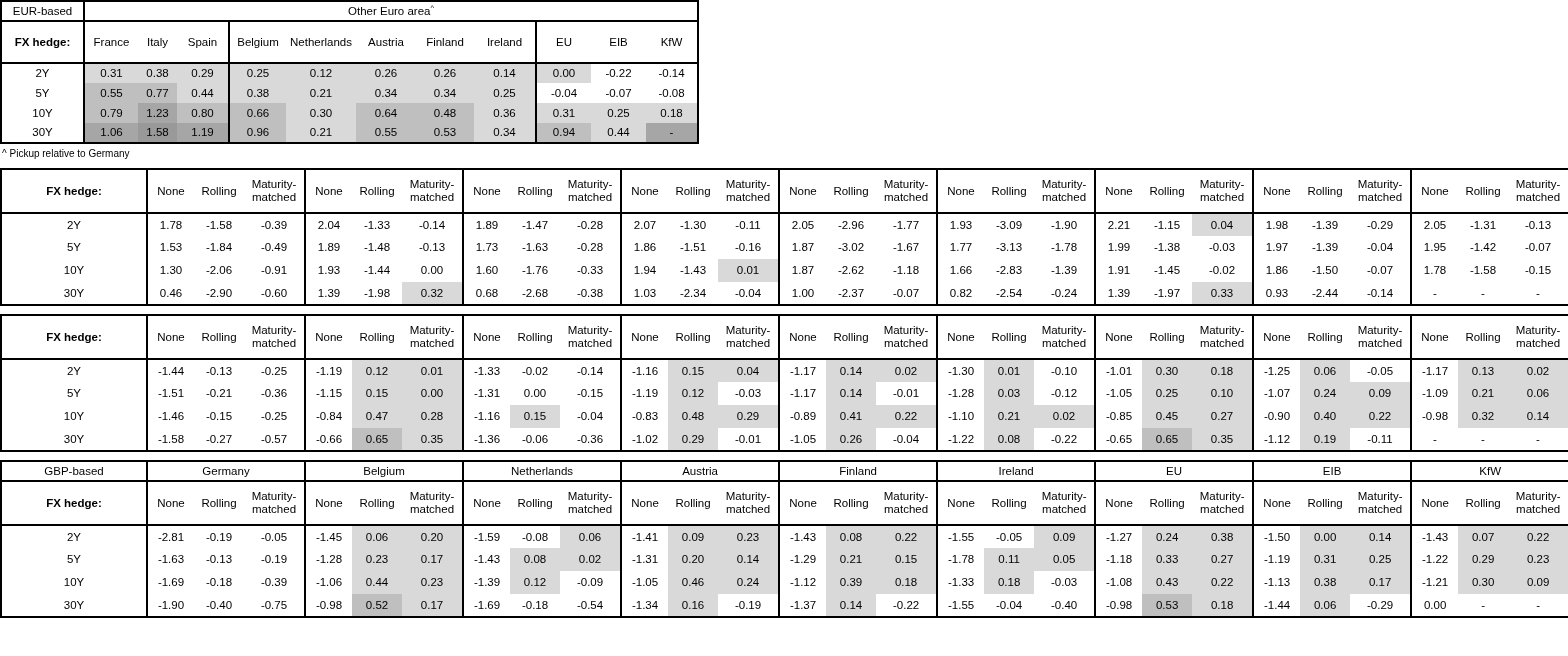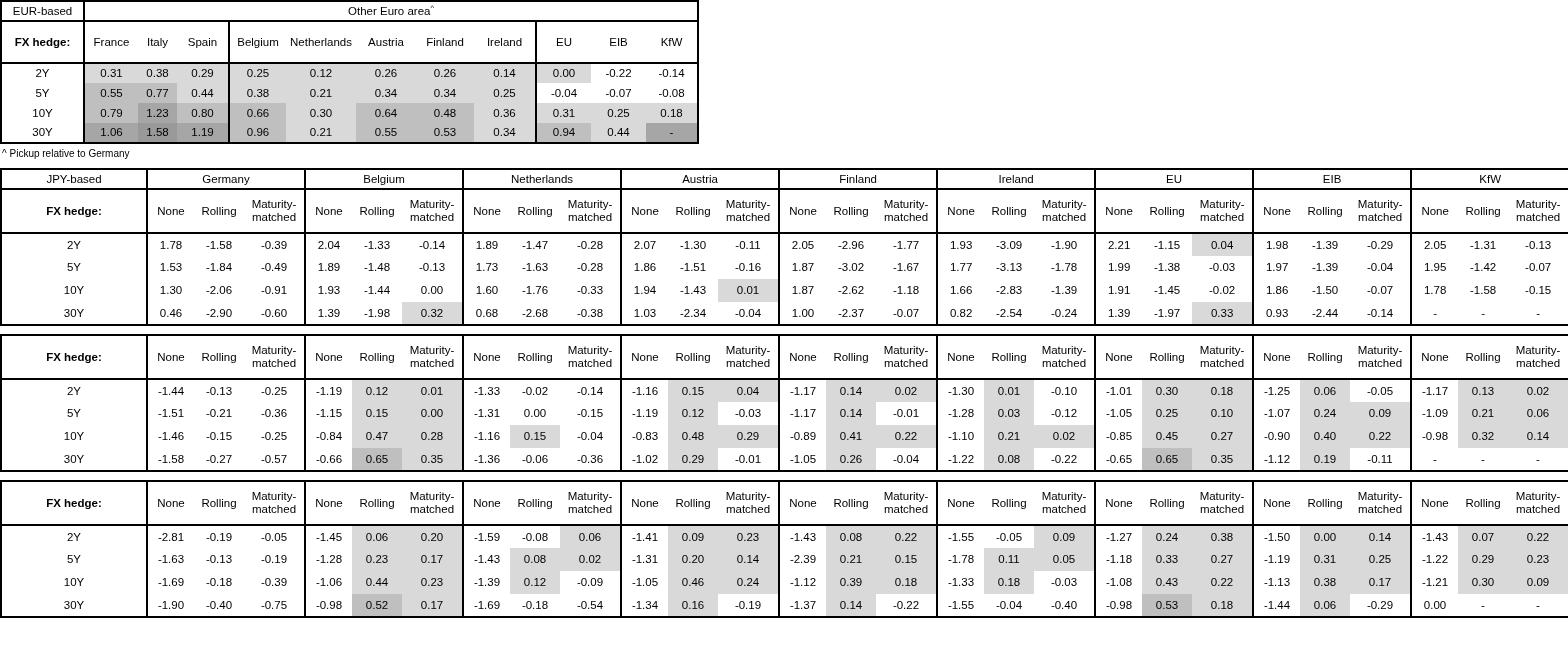--- a/index.html
+++ b/index.html
@@ -166,32 +166,20 @@
         <col style="width: 50px;">
         <col style="width: 61px;">
         <col style="width: 47px;">
         <col style="width: 50px;">
         <col style="width: 61px;">
         <col style="width: 47px;">
         <col style="width: 50px;">
         <col style="width: 61px;">
       </colgroup>
       <tbody>
-        <tr class="hdr1">
-          <td class="corner b-r b-b">JPY-based</td>
-          <td class="b-b" colspan="3">Germany</td>
-          <td class="b-b b-l" colspan="3">Belgium</td>
-          <td class="b-b b-l" colspan="3">Netherlands</td>
-          <td class="b-b b-l" colspan="3">Austria</td>
-          <td class="b-b b-l" colspan="3">Finland</td>
-          <td class="b-b b-l" colspan="3">Ireland</td>
-          <td class="b-b b-l" colspan="3">EU</td>
-          <td class="b-b b-l" colspan="3">EIB</td>
-          <td class="b-b b-l" colspan="3">KfW</td>
-        </tr>
         <tr class="hdr2">
           <td class="fxlabel b-r b-b">FX hedge:</td>
           <td class="b-b">None</td>
           <td class="b-b">Rolling</td>
           <td class="b-b">Maturity-matched</td>
           <td class="b-b b-l">None</td>
           <td class="b-b">Rolling</td>
           <td class="b-b">Maturity-matched</td>
           <td class="b-b b-l">None</td>
           <td class="b-b">Rolling</td>
@@ -546,20 +534,32 @@
         <col style="width: 50px;">
         <col style="width: 61px;">
         <col style="width: 47px;">
         <col style="width: 50px;">
         <col style="width: 61px;">
         <col style="width: 47px;">
         <col style="width: 50px;">
         <col style="width: 61px;">
       </colgroup>
       <tbody>
+        <tr class="hdr1">
+          <td class="corner b-r b-b">GBP-based</td>
+          <td class="b-b" colspan="3">Germany</td>
+          <td class="b-b b-l" colspan="3">Belgium</td>
+          <td class="b-b b-l" colspan="3">Netherlands</td>
+          <td class="b-b b-l" colspan="3">Austria</td>
+          <td class="b-b b-l" colspan="3">Finland</td>
+          <td class="b-b b-l" colspan="3">Ireland</td>
+          <td class="b-b b-l" colspan="3">EU</td>
+          <td class="b-b b-l" colspan="3">EIB</td>
+          <td class="b-b b-l" colspan="3">KfW</td>
+        </tr>
         <tr class="hdr2">
           <td class="fxlabel b-r b-b">FX hedge:</td>
           <td class="b-b">None</td>
           <td class="b-b">Rolling</td>
           <td class="b-b">Maturity-matched</td>
           <td class="b-b b-l">None</td>
           <td class="b-b">Rolling</td>
           <td class="b-b">Maturity-matched</td>
           <td class="b-b b-l">None</td>
           <td class="b-b">Rolling</td>
@@ -620,21 +620,21 @@
           <td class="s0">-0.19</td>
           <td class="b-l s0">-1.28</td>
           <td class="s1">0.23</td>
           <td class="s1">0.17</td>
           <td class="b-l s0">-1.43</td>
           <td class="s1">0.08</td>
           <td class="s1">0.02</td>
           <td class="b-l s0">-1.31</td>
           <td class="s1">0.20</td>
           <td class="s1">0.14</td>
-          <td class="b-l s0">-2.39</td>
+          <td class="b-l s0">-1.29</td>
           <td class="s1">0.21</td>
           <td class="s1">0.15</td>
           <td class="b-l s0">-1.78</td>
           <td class="s1">0.11</td>
           <td class="s1">0.05</td>
           <td class="b-l s0">-1.18</td>
           <td class="s1">0.33</td>
           <td class="s1">0.27</td>
           <td class="b-l s0">-1.19</td>
           <td class="s1">0.31</td>

